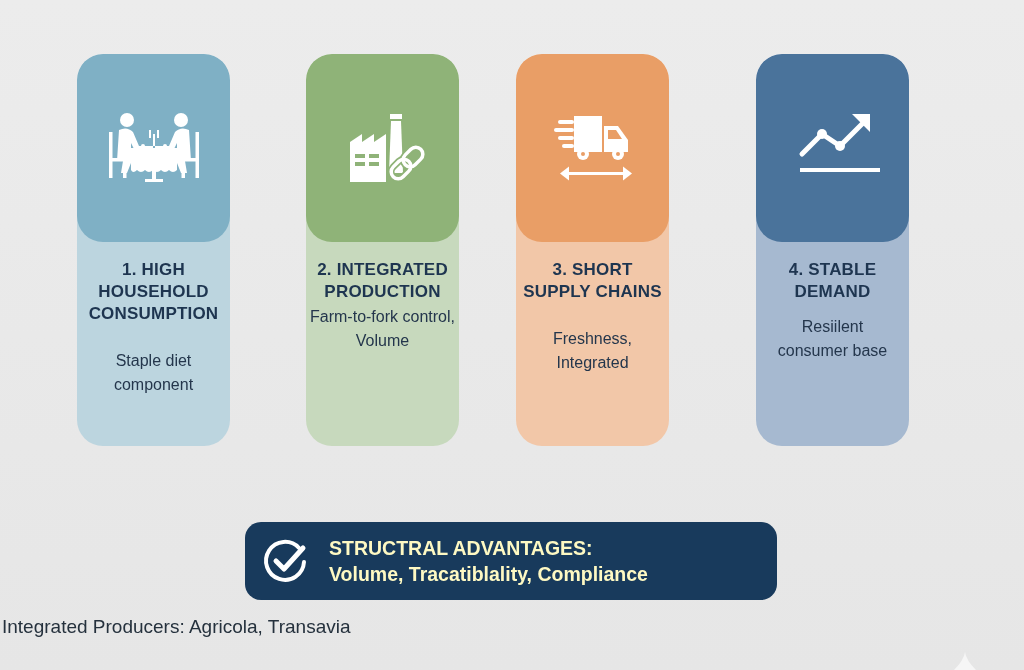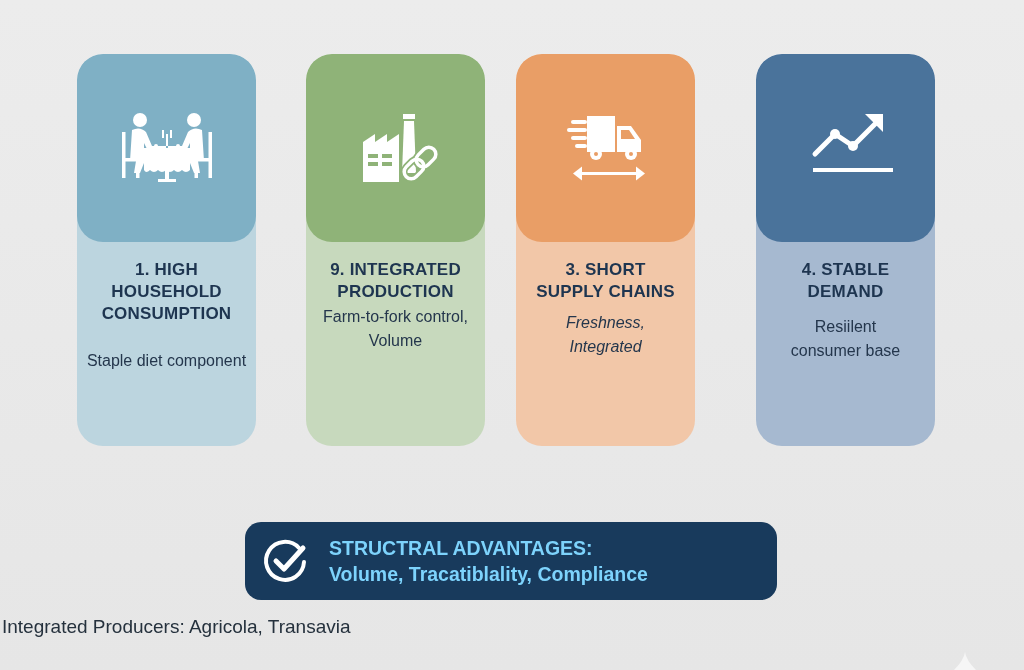--- a/index.html
+++ b/index.html
@@ -4,21 +4,21 @@
   <style>
     * { box-sizing: border-box; margin: 0; padding: 0; }
     html, body {
       width: 1024px; height: 670px; overflow: hidden;
       background: #e9e9e9;
       font-family: "Liberation Sans", "DejaVu Sans", sans-serif;
     }
     .canvas { position: relative; width: 1024px; height: 670px; background: linear-gradient(180deg, #ececec 0%, #e6e6e6 100%); }
 
     .card {
-      position: absolute; top: 54px; width: 179px; height: 392px;
+      position: absolute; top: 54px; width: 153px; height: 392px;
       border-radius: 26px; overflow: hidden; padding-left: 10px;
     }
     .card .top {
       position: absolute; left: 0; top: 0; width: 100%; height: 188px;
       border-radius: 26px;
       display: flex; align-items: center; justify-content: center;
     }
     .card .top svg { width: 110px; height: 80px; }
     .card .body {
       position: absolute; left: 0; top: 205px; width: 100%;
@@ -44,21 +44,21 @@
     #card2 .body .desc { margin-top: 2px; }
 
     .banner {
       position: absolute; left: 245px; top: 522px; width: 532px; height: 78px;
       background: #183a5c; border-radius: 16px;
       display: flex; align-items: center;
     }
     .banner .check {
       width: 50px; height: 50px; margin-left: 16px; margin-right: 18px; flex: none;
     }
-    .banner .text { color: #7dd3fc; font-weight: bold; font-size: 19.5px; line-height: 26px; }
+    .banner .text { color: #fef9c3; font-weight: bold; font-size: 19.5px; line-height: 26px; }
 
     .footer {
       position: absolute; left: 2px; top: 616px; width: 1024px; 
       font-size: 19px; color: #25313d;
     }
 
     .sparkle {
       position: absolute; right: 48px; bottom: 0; width: 22px; height: 18px;
     }
   </style>
@@ -131,21 +131,21 @@
           <rect x="78" y="38" width="14" height="22" rx="7" transform="rotate(45 85 49)"></rect>
         </g>
         <g fill="none" stroke="#ffffff" stroke-width="3.5">
           <rect x="66" y="50" width="14" height="22" rx="7" transform="rotate(45 73 61)"></rect>
           <rect x="78" y="38" width="14" height="22" rx="7" transform="rotate(45 85 49)"></rect>
         </g>
       </svg>
     </div>
     <div class="body">
       <div class="title">
-        <div>9. INTEGRATED</div>
+        <div>2. INTEGRATED</div>
         <div>PRODUCTION</div>
       </div>
       <div class="desc">
         <div>Farm-to-fork control,</div>
         <div>Volume</div>
       </div>
     </div>
   </div>
 
   <div class="card" id="card3">
@@ -174,21 +174,21 @@
           <circle cx="45" cy="46" r="2"></circle>
           <circle cx="80" cy="46" r="2"></circle>
         </g>
       </svg>
     </div>
     <div class="body">
       <div class="title">
         <div>3. SHORT</div>
         <div>SUPPLY CHAINS</div>
       </div>
-      <div class="desc" style="margin-top:8px;font-style:italic;">
+      <div class="desc" style="margin-top:24px;">
         <div>Freshness,</div>
         <div>Integrated</div>
       </div>
     </div>
   </div>
 
   <div class="card" id="card4">
     <div class="top">
       <svg viewBox="0 0 110 80">
         <g fill="none" stroke="#ffffff" stroke-width="5" stroke-linecap="round" stroke-linejoin="round">

